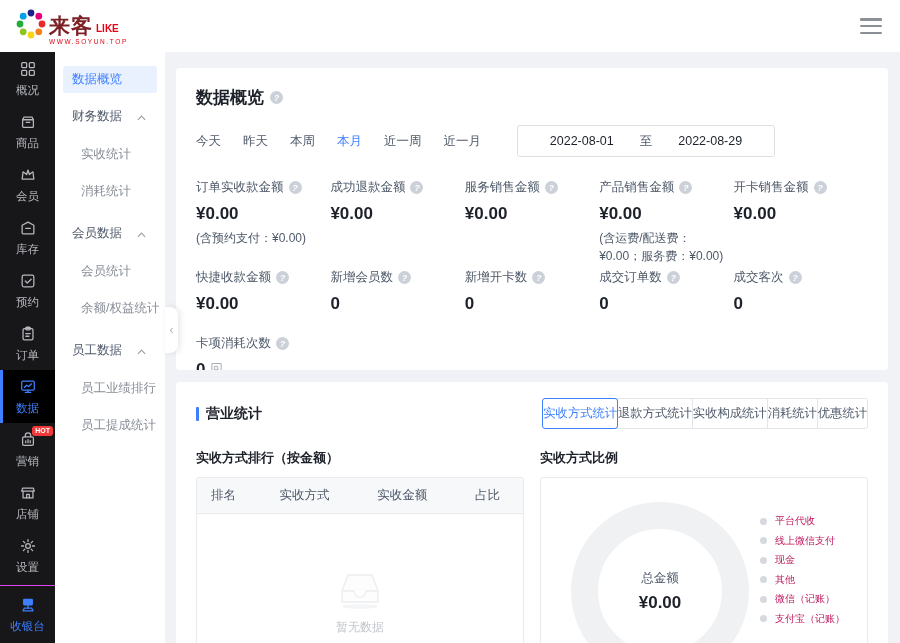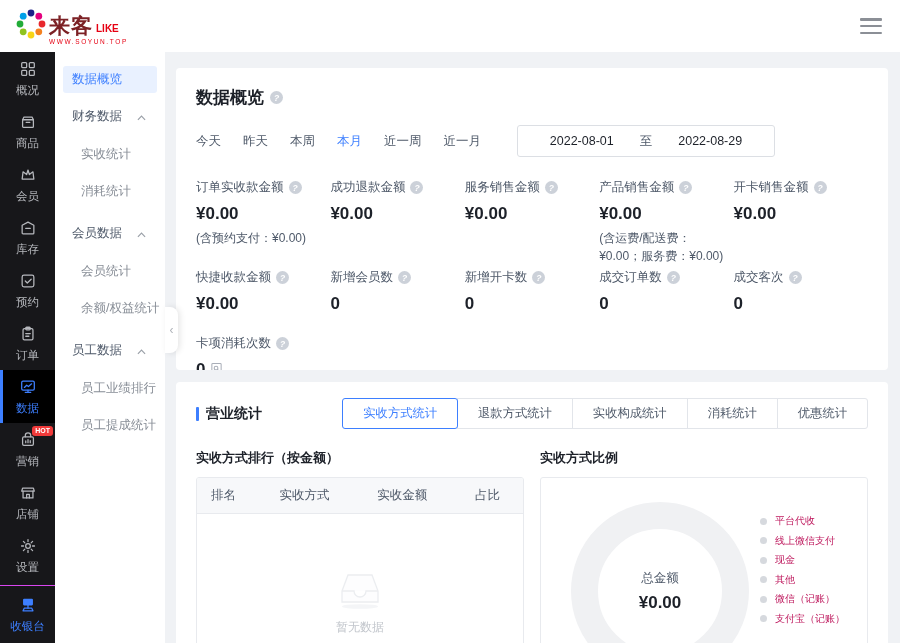--- a/index.html
+++ b/index.html
@@ -79,21 +79,21 @@
   .stat-note { margin-top:5px; font-size:12px; color:#4e5969; line-height:1.5; max-width:150px; }
   .detail-icon svg { width:13px; height:13px; stroke:#a9aeb8; fill:none; stroke-width:1.1; }
 
   
   .business-card { margin-top:12px; height:400px; padding:16px 20px; overflow:hidden; }
   .business-head { display:flex; align-items:center; justify-content:space-between; }
   .business-title { display:flex; align-items:center; gap:7px; font-size:14px;
     font-weight:bold; color:#1d2129; }
   .accent-bar { width:3px; height:14px; background:#3d7fff; border-radius:1px; }
   .seg-group { display:flex; }
-  .seg-btn { height:31px; padding:0 20px; background:#fff; border:1px solid #e2e5ea;
+  .seg-btn { height:31px; padding:0 0; background:#fff; border:1px solid #e2e5ea;
     margin-left:-1px; font-size:12.3px; color:#4e5969; cursor:pointer;
     font-family:inherit; position:relative; }
   .seg-btn:first-child { border-radius:3px 0 0 3px; margin-left:0; }
   .seg-btn:last-child { border-radius:0 3px 3px 0; }
   .seg-btn.active { border-color:#3d7fff; color:#3d7fff; z-index:2; border-radius:3px; }
 
   .panels { display:flex; gap:16px; margin-top:20px; }
   .panel { flex:1; }
   .panel-title { font-size:13px; font-weight:bold; color:#1d2129; }
   .panel-box { margin-top:10px; border:1px solid #e8eaee; border-radius:3px; overflow:hidden; }

